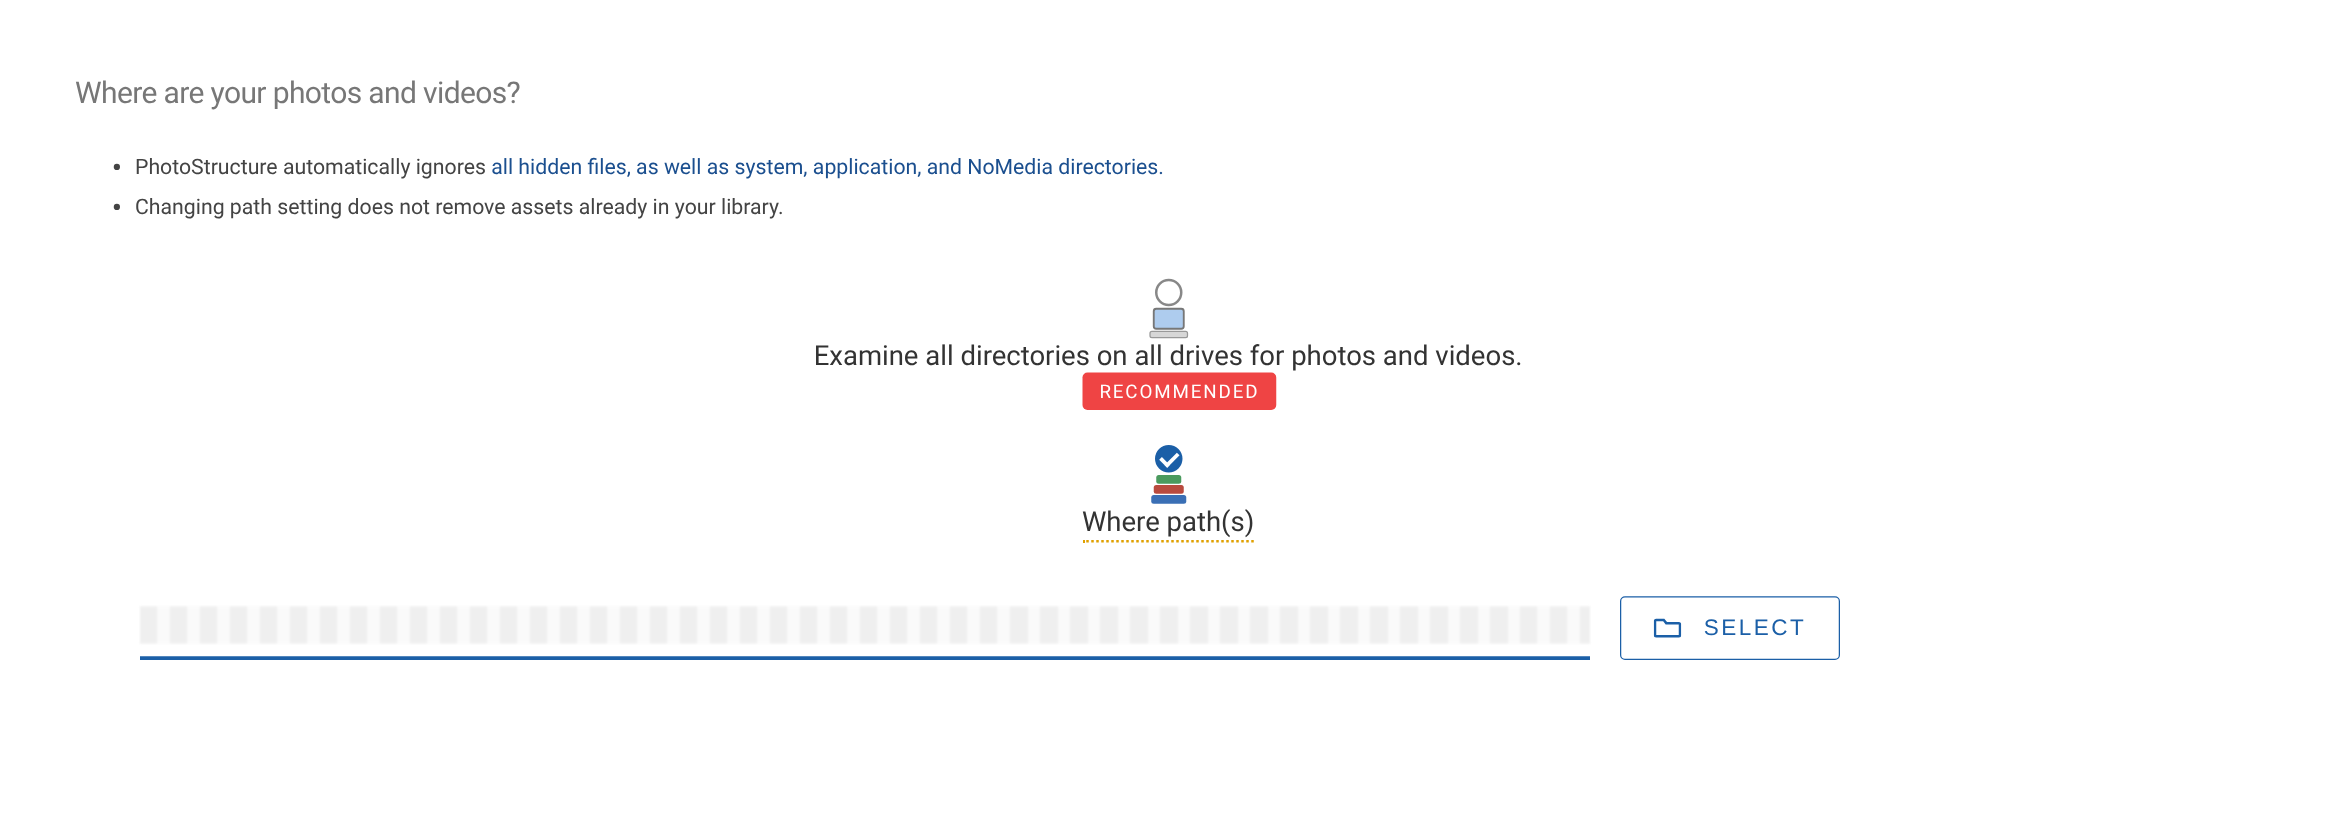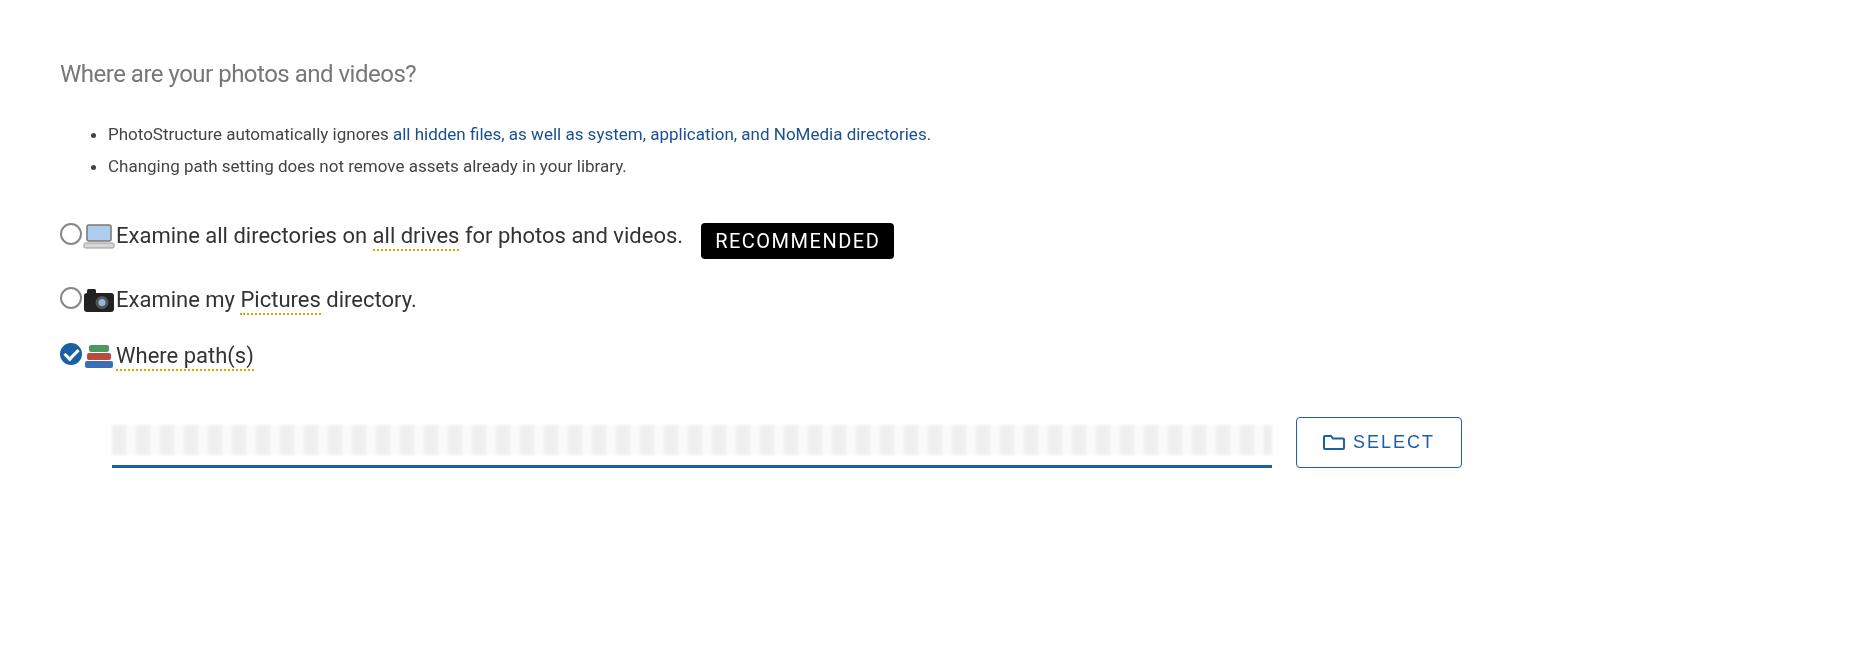--- a/index.html
+++ b/index.html
@@ -34,22 +34,24 @@
     border-bottom: 2px dotted #e0a000;
     padding-bottom: 1px;
   }
   .options {
     display: flex;
     flex-direction: column;
     gap: 28px;
   }
   .option-row {
     display: flex;
+    align-items: center;
     font-size: 22px;
     color: #333;
+    flex-direction: column;
   }
   .radio {
     width: 22px;
     height: 22px;
     border-radius: 50%;
     border: 2.5px solid #888;
     flex-shrink: 0;
     position: relative;
     cursor: pointer;
   }
@@ -70,23 +72,23 @@
   }
   .icon-wrap {
     width: 34px;
     display: flex;
     justify-content: center;
     font-size: 28px;
     flex-shrink: 0;
   }
   .icon-wrap svg { display: block; }
   .badge {
-    background: #000000;
+    background: #ef4444;
     color: #fff;
-    font-size: 20px;
+    font-size: 15px;
     letter-spacing: 1.5px;
     padding: 6px 14px;
     border-radius: 4px;
     margin-left: 18px;
   }
   .custom-path-area {
     display: flex;
     align-items: flex-end;
     gap: 24px;
     margin-top: 18px;
@@ -107,21 +109,21 @@
     background: repeating-linear-gradient(
       90deg,
       #ececec, #ececec 14px, #f9f9f9 14px, #f9f9f9 24px
     );
     filter: blur(1px);
     opacity: 0.8;
   }
   .select-btn {
     display: inline-flex;
     align-items: center;
-    gap: 8px;
+    gap: 18px;
     border: 1.5px solid #1b5fa7;
     color: #1b5fa7;
     background: #fff;
     font-size: 18px;
     letter-spacing: 2px;
     padding: 14px 26px;
     border-radius: 4px;
     font-weight: 500;
     cursor: pointer;
   }
@@ -148,34 +150,20 @@
         <rect x="5" y="2" width="24" height="16" rx="2" fill="#aeccee" stroke="#777" stroke-width="1.5"></rect>
         <rect x="2" y="20" width="30" height="5" rx="1.5" fill="#d7d7d7" stroke="#999" stroke-width="1"></rect>
       </svg>
     </span>
     <span>
       <span>Examine all directories on </span><span class="dotted">all drives</span><span> for photos and videos.</span>
     </span>
     <span class="badge">RECOMMENDED</span>
   </div>
 
-  <div class="option-row">
-    <span class="radio"></span>
-    <span class="icon-wrap">
-      <svg width="34" height="28" viewBox="0 0 34 28">
-        <rect x="2" y="6" width="30" height="19" rx="3" fill="#222"></rect>
-        <rect x="5" y="2" width="9" height="5" rx="1.5" fill="#222"></rect>
-        <circle cx="20" cy="15.5" r="6.5" fill="#555"></circle>
-        <circle cx="20" cy="15.5" r="3.5" fill="#8fb7df"></circle>
-      </svg>
-    </span>
-    <span>
-      <span>Examine my </span><span class="dotted">Pictures</span><span> directory.</span>
-    </span>
-  </div>
 
   <div class="option-row">
     <span class="radio selected"></span>
     <span class="icon-wrap">
       <svg width="34" height="28" viewBox="0 0 34 28">
         <rect x="3" y="18" width="28" height="7" rx="2" fill="#3a6fb5"></rect>
         <rect x="5" y="10" width="24" height="7" rx="2" fill="#b94a3e"></rect>
         <rect x="7" y="2" width="20" height="7" rx="2" fill="#4a9a5e"></rect>
       </svg>
     </span>

